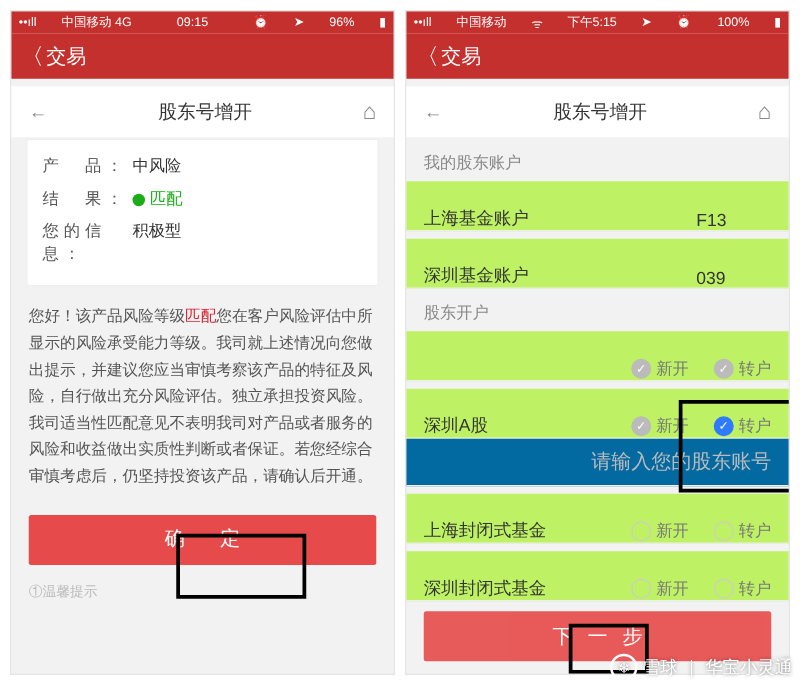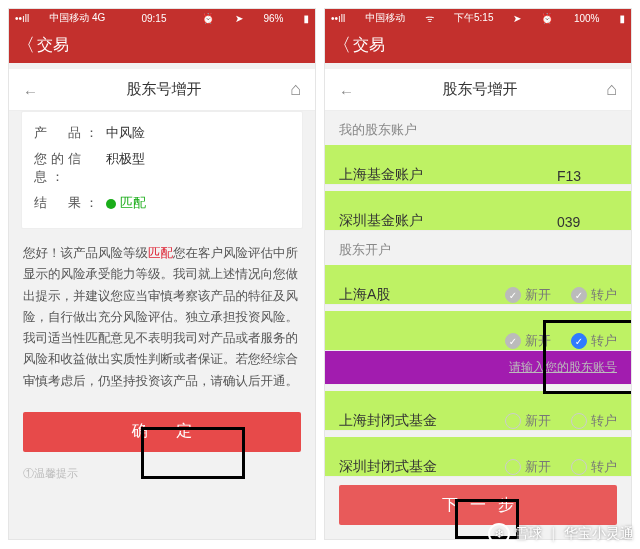--- a/index.html
+++ b/index.html
@@ -32,21 +32,21 @@
   .section-label { padding: 10px 14px 6px 14px; font-size:13px; color:#888; }
   .row { background:#bef264; height:40px; display:flex; align-items:flex-end; padding: 0 14px; font-size:14px; color:#333; border-bottom:1px solid #eee; }
   .row .label { flex: 1; }
   .row .val { color:#333; width: 60px; text-align:left;margin-left:17px; }
   .row.option .label { flex: 0 0 100px; }
   .row.option .opts { flex:1; display:flex; justify-content:flex-end; gap: 20px; align-items:center; font-size:13px; color:#777; }
   .opt { display:flex; align-items:center; gap:4px; }
   .chk { width:16px; height:16px; border-radius:50%; border:1px solid #ccc; display:inline-flex; align-items:center; justify-content:center; font-size:10px; color:#fff; }
   .chk.grey-checked { background:#bbb; border-color:#bbb; }
   .chk.blue-checked { background:#2f7bff; border-color:#2f7bff; }
-  .input-hint { background:#a21caf; padding: 8px 14px; text-align:right; font-size:12px; color:#bbb; border-bottom:1px solid #eee;text-decoration:underline; }
+  .input-hint { background:#0369a1; padding: 8px 14px; text-align:right; font-size:16px; color:#bbb; border-bottom:1px solid #eee; }
   .spacer6 { height:6px; }
   .hilite { position:absolute; border:3px solid #000; pointer-events:none; }
   .footer-badge { position:absolute; right:6px; bottom:4px; color:#fff; font-size:14px; text-shadow:0 0 3px rgba(0,0,0,.5); display:flex; align-items:center; gap:4px; }
   .footer-badge .ball { width:22px; height:22px; border-radius:50%; border:2px solid #fff; display:flex; align-items:center; justify-content:center; font-size:12px; }
 </style>
 </head>
 <body>
 
 <div class="screens">
 
@@ -74,26 +74,26 @@
       <span style="color:#888;font-size:18px">⌂</span>
     </div>
     <div class="content">
       <div class="card">
         <div class="card-body">
           <div class="kv">
               <span class="k">产　品：</span>
               <span class="v">中风险</span>
             </div>
           <div class="kv">
+              <span class="k">结　果：</span>
+              <span class="v green"><span class="dot-green"></span><span>匹配</span></span>
+            </div>
+          <div class="kv">
               <span class="k">您的信息：</span>
               <span class="v">积极型</span>
-            </div>
-          <div class="kv">
-              <span class="k">结　果：</span>
-              <span class="v green"><span class="dot-green"></span><span>匹配</span></span>
             </div>
         </div>
       </div>
       <div class="paragraph">
         <span>您好！该产品风险等级</span><span class="red">匹配</span><span>您在客户风险评估中所显示的风险承受能力等级。我司就上述情况向您做出提示，并建议您应当审慎考察该产品的特征及风险，自行做出充分风险评估。独立承担投资风险。我司适当性匹配意见不表明我司对产品或者服务的风险和收益做出实质性判断或者保证。若您经综合审慎考虑后，仍坚持投资该产品，请确认后开通。</span>
       </div>
       <div class="primary-btn">确 定</div>
       <div class="tip">①温馨提示</div>
     </div>
     <div class="hilite" style="left:132px; top:418px; width:104px; height:52px;"></div>
@@ -131,34 +131,34 @@
         </div>
       <div class="spacer6"></div>
       <div class="row">
           <span class="label">深圳基金账户</span>
           <span class="val">039</span>
         </div>
 
       <div class="section-label">股东开户</div>
 
       <div class="row option">
-        <span class="label">上海A股</span>
         <span class="opts">
           <span class="opt">
               <span class="chk grey-checked">✓</span>
               <span>新开</span>
             </span>
           <span class="opt">
               <span class="chk grey-checked">✓</span>
               <span>转户</span>
             </span>
         </span>
       </div>
       <div class="spacer6"></div>
       <div class="row option">
+        <span class="label">深圳A股</span>
         <span class="opts">
           <span class="opt">
               <span class="chk grey-checked">✓</span>
               <span>新开</span>
             </span>
           <span class="opt">
               <span class="chk blue-checked">✓</span>
               <span>转户</span>
             </span>
         </span>

